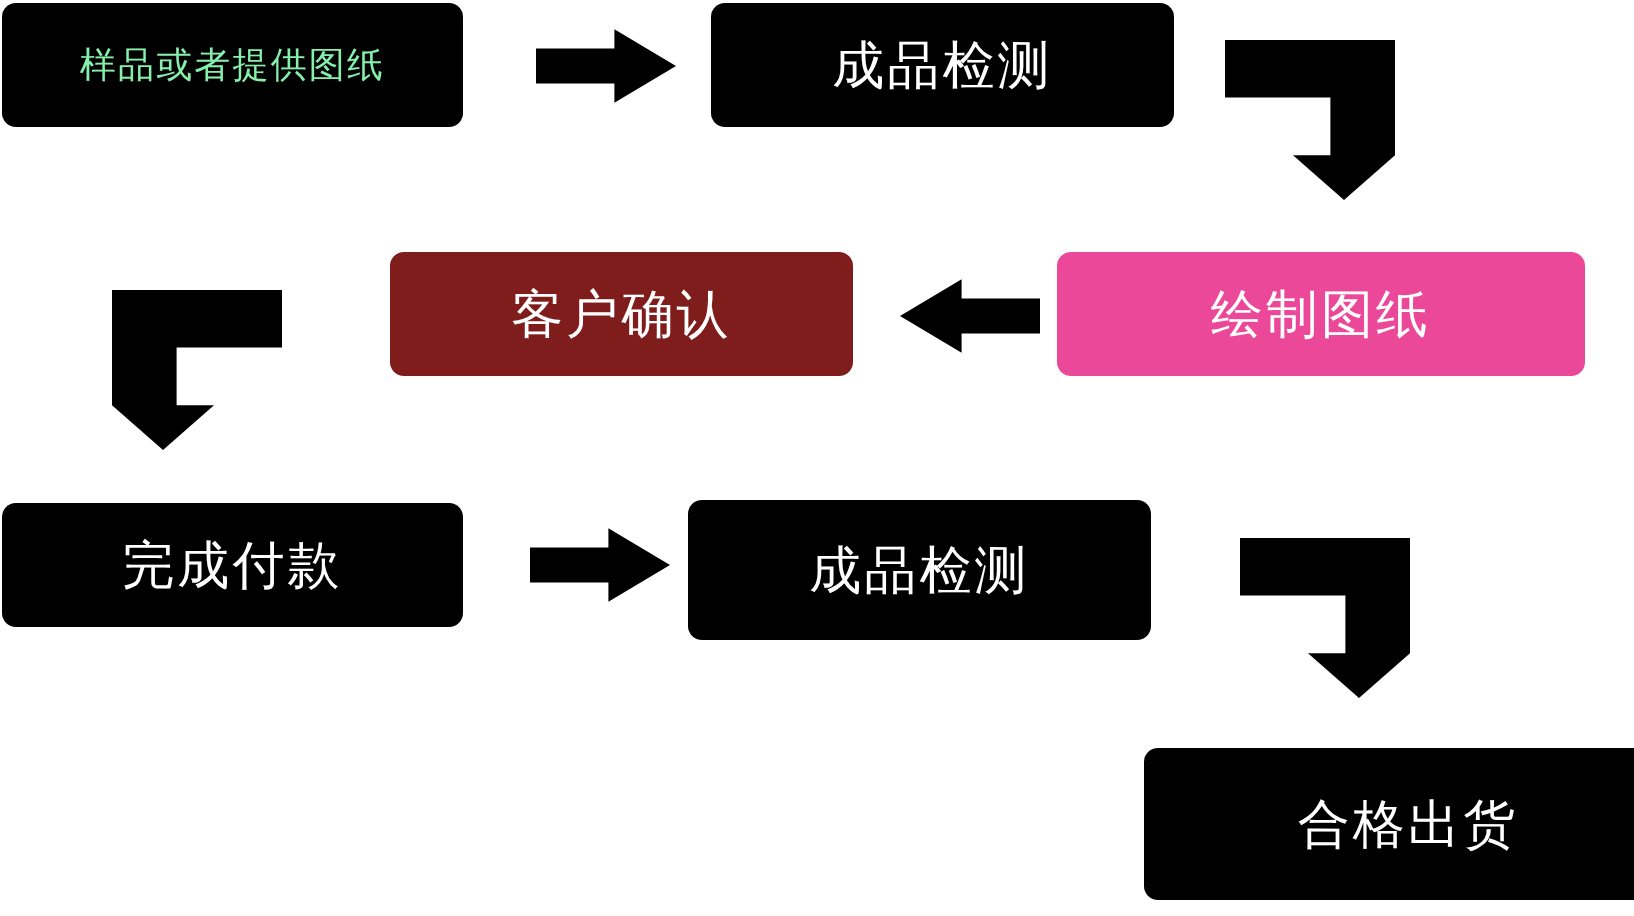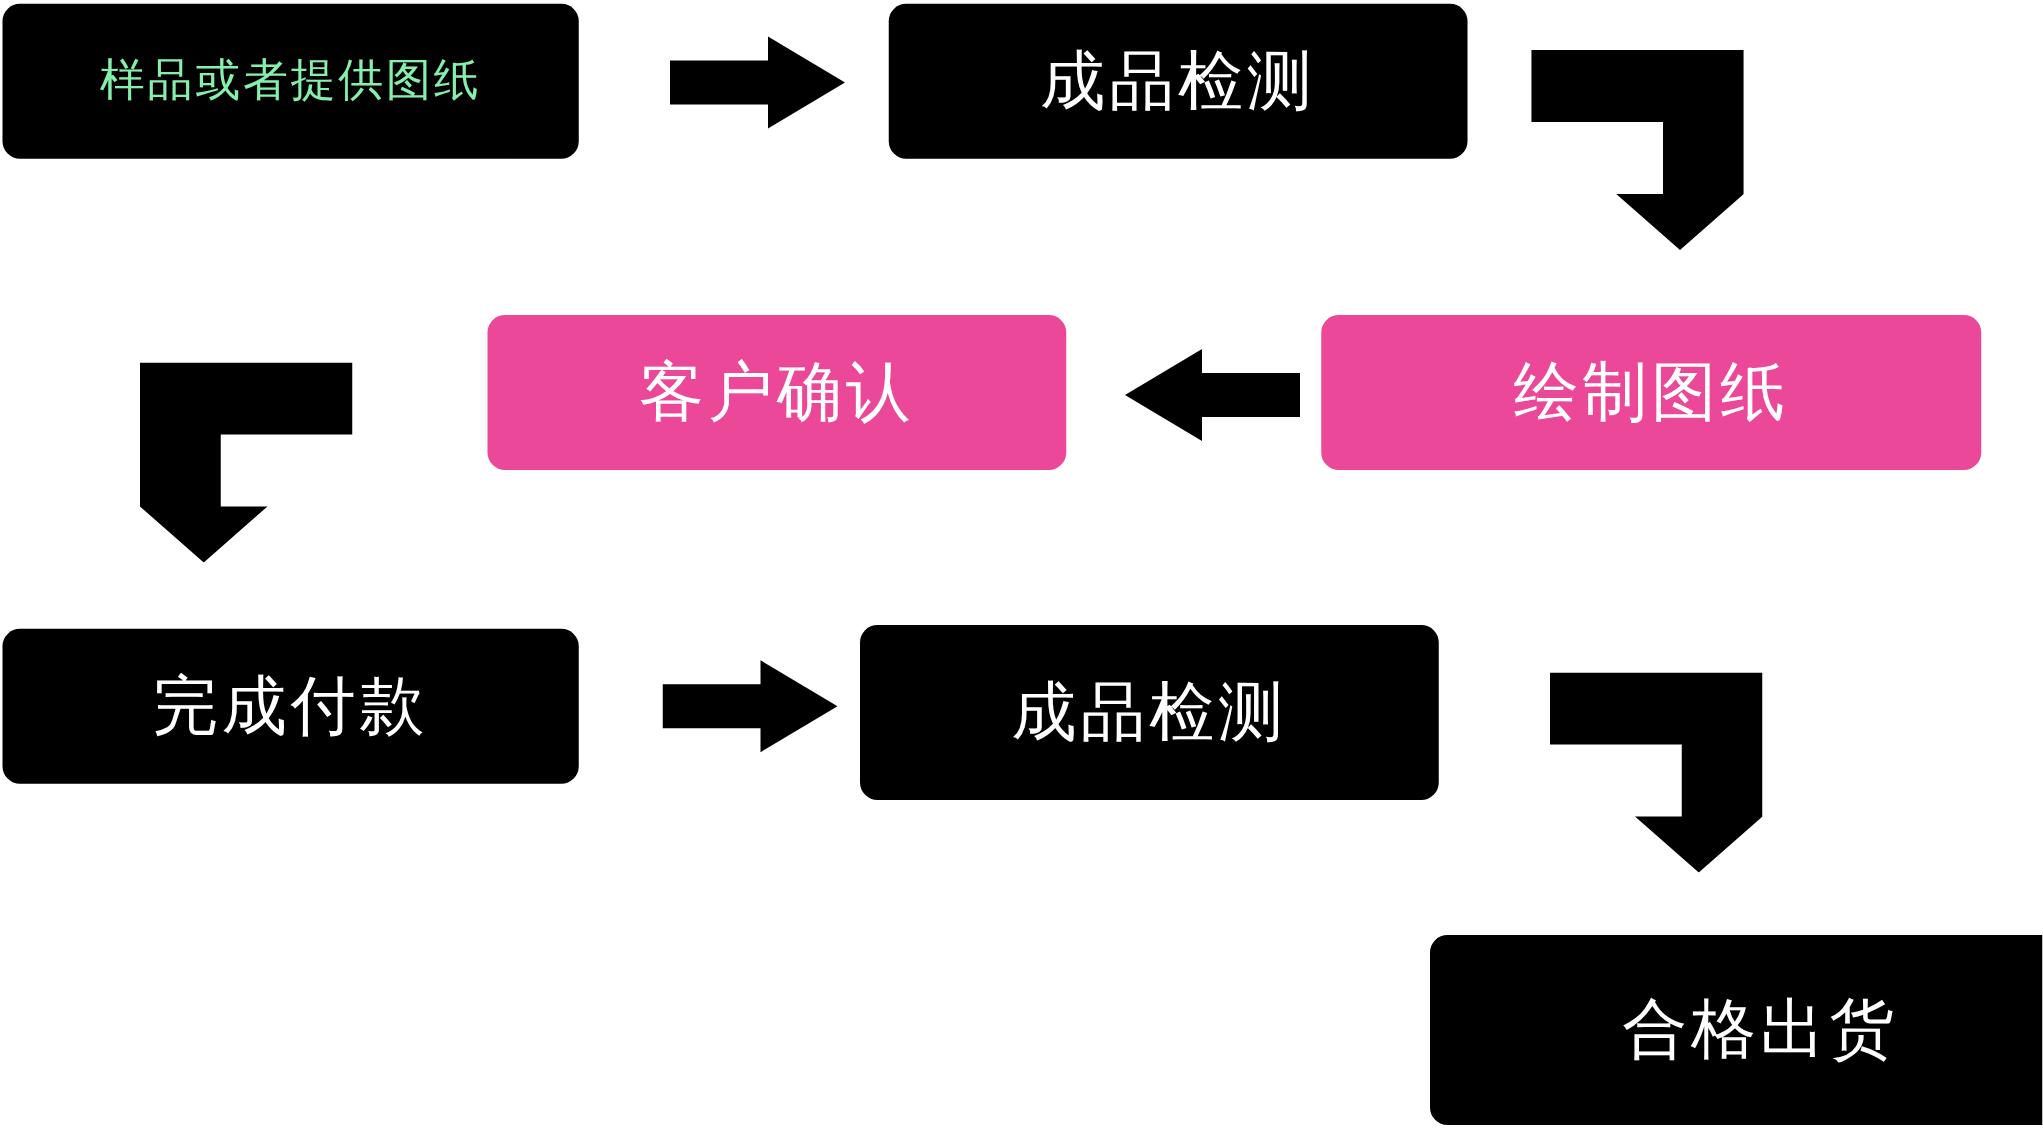--- a/index.html
+++ b/index.html
@@ -77,21 +77,21 @@
     </div>
     <div class="node" style="left: 2px; top: 3px; width: 461px; height: 124px; background: rgb(0, 0, 0);">
       <span class="node-label" style="font-size: 36px; color: #86efac;">样品或者提供图纸</span>
     </div>
     <div class="node" style="left: 711px; top: 3px; width: 463px; height: 124px; background: rgb(0, 0, 0);">
       <span class="node-label" style="font-size: 52px; color: rgb(255, 255, 255);">成品检测</span>
     </div>
     <div class="node" style="left: 1057px; top: 252px; width: 528px; height: 124px; background: #ec4899;">
       <span class="node-label" style="font-size: 52px; color: rgb(255, 255, 255);">绘制图纸</span>
     </div>
-    <div class="node" style="left: 390px; top: 252px; width: 463px; height: 124px; background: #ec4899;">
+    <div class="node" style="left: 390px; top: 252px; width: 463px; height: 124px; background: #7f1d1d;">
       <span class="node-label" style="font-size: 52px; color: rgb(255, 255, 255);">客户确认</span>
     </div>
     <div class="node" style="left: 2px; top: 503px; width: 461px; height: 124px; background: rgb(0, 0, 0);">
       <span class="node-label" style="font-size: 52px; color: rgb(255, 255, 255);">完成付款</span>
     </div>
     <div class="node" style="left: 688px; top: 500px; width: 463px; height: 140px; background: rgb(0, 0, 0);">
       <span class="node-label" style="font-size: 52px; color: rgb(255, 255, 255);">成品检测</span>
     </div>
     <div class="node" style="left: 1144px; top: 748px; width: 528px; height: 152px; background: rgb(0, 0, 0);">
       <span class="node-label" style="font-size: 52px; color: rgb(255, 255, 255);">合格出货</span>

